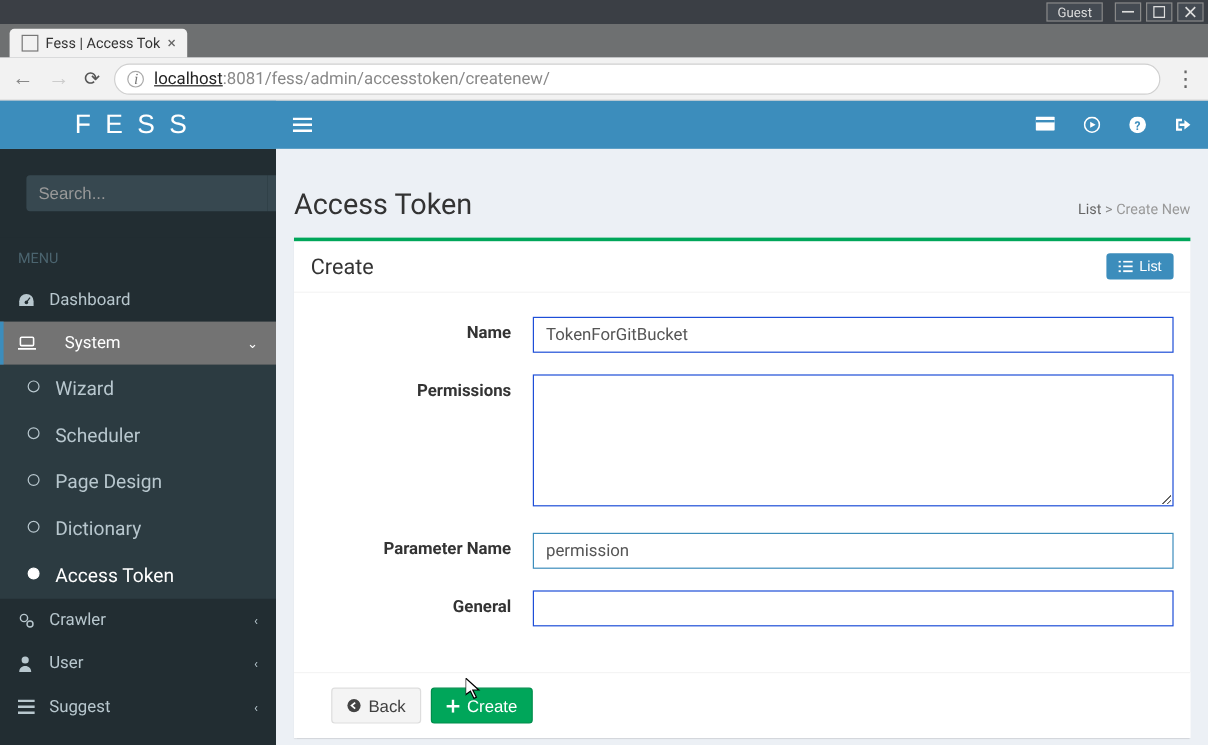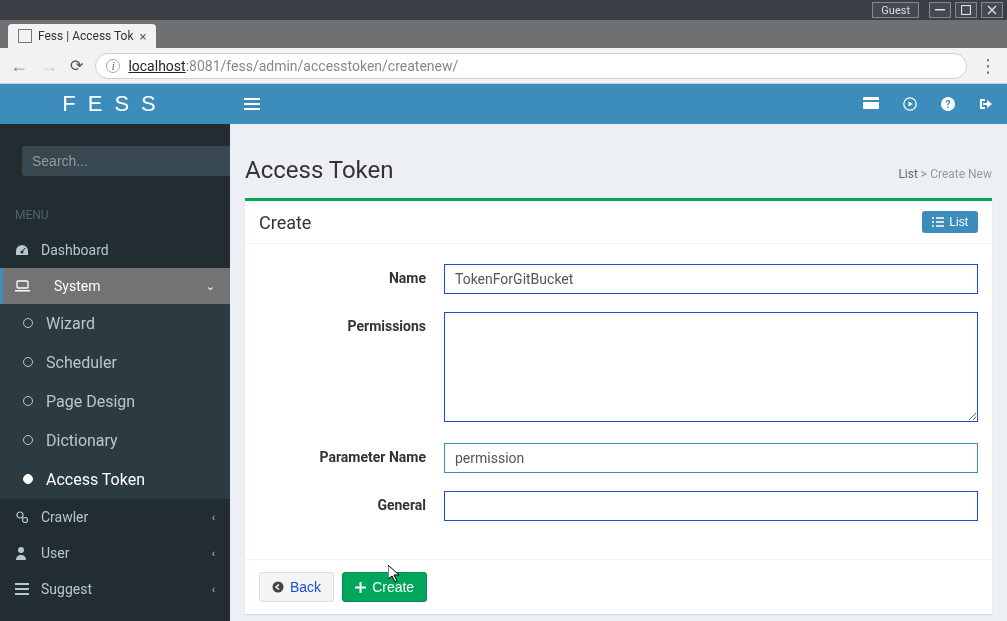--- a/index.html
+++ b/index.html
@@ -72,21 +72,21 @@
     .card-body { padding: 20px 14px; }
     .form-row { display: flex; margin-bottom: 18px; }
     .form-label { width: 185px; text-align: right; padding-right: 18px; padding-top: 6px; font-weight: 700; color: #333; font-size: 14px; }
     .form-control-wrap { flex: 1; }
     .form-control { width: 100%; border: 1px solid #1d4ed8; padding: 6px 10px; font-size: 14px; color: #555; border-radius: 0; font-family: inherit; }
     textarea.form-control { height: 110px; resize: vertical; }
     .form-control.focused { border-color: #3c8dbc; }
     
     .card-footer { padding: 12px 14px; border-top: 1px solid #f4f4f4; background: #fff; display: flex; gap: 8px; }
     .btn { padding: 6px 12px; border-radius: 3px; font-size: 14px; cursor: pointer; display: inline-flex; align-items: center; gap: 6px; }
-    .btn-default { background: #f4f4f4; border: 1px solid #ddd; color: #1d4ed8; }
+    .btn-default { background: #f4f4f4; border: 1px solid #ddd; color: #404040; margin-left: 17px; }
     .btn-success { background: #00a65a; border: 1px solid #008d4c; color: #fff; }
     
     .cursor { position: absolute; left: 388px; top: 565px; pointer-events: none; font-size: 16px; color: #000; }
     
     svg { display: block; }
   </style>
 </head>
 <body>
 
 <div class="os-titlebar">

